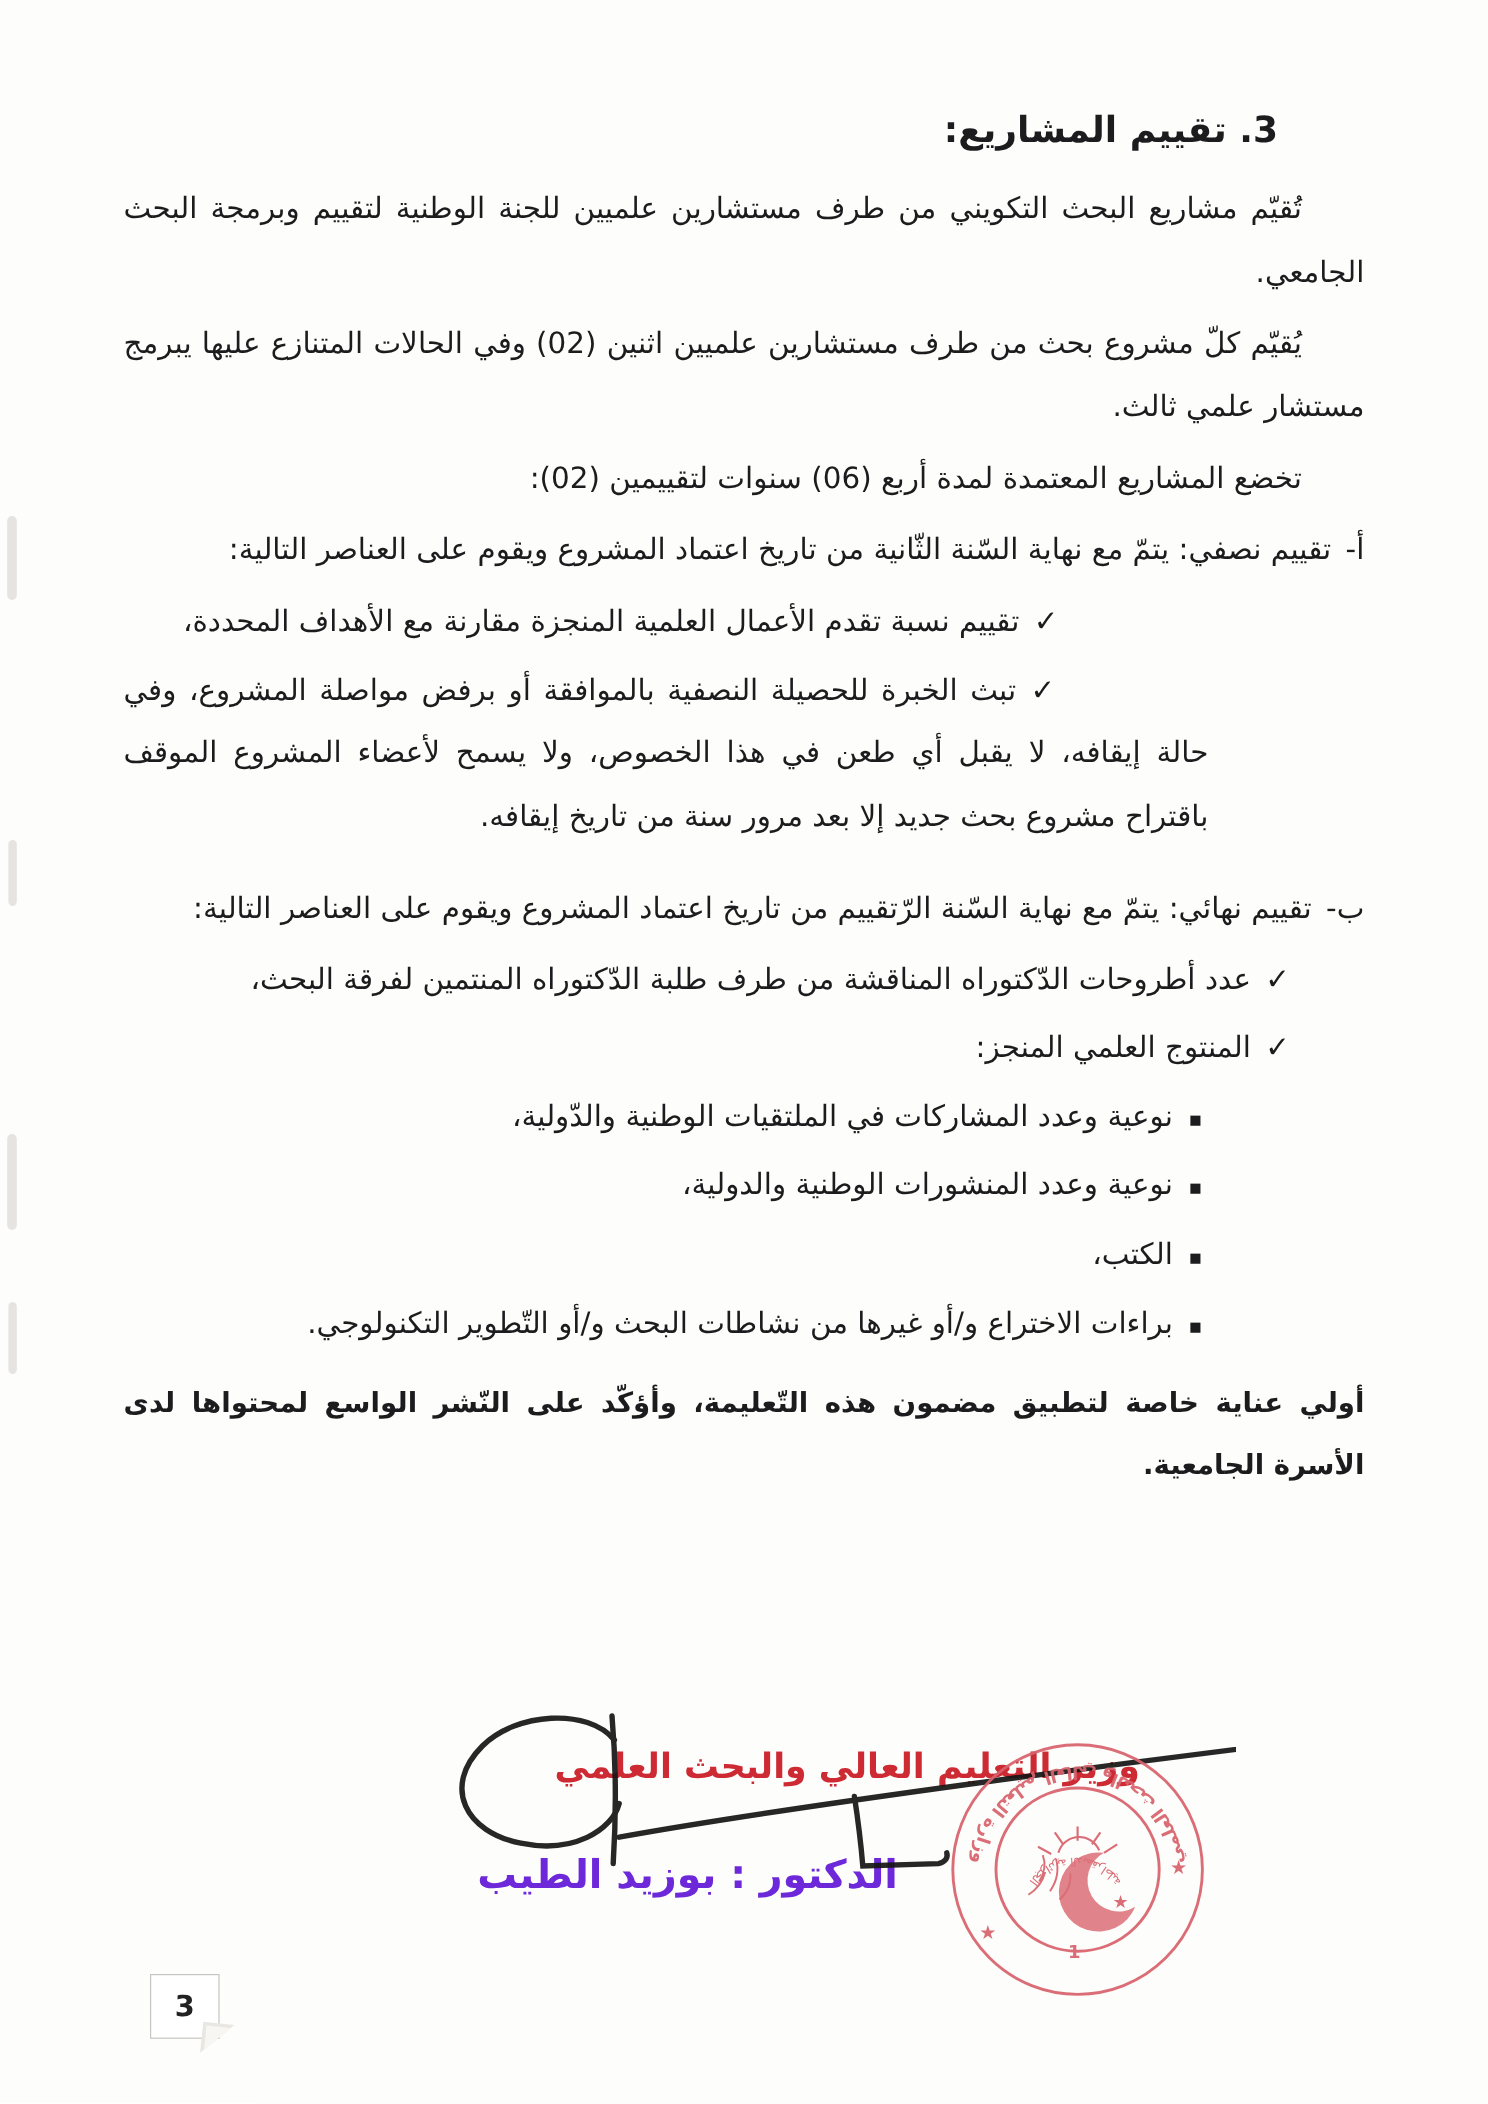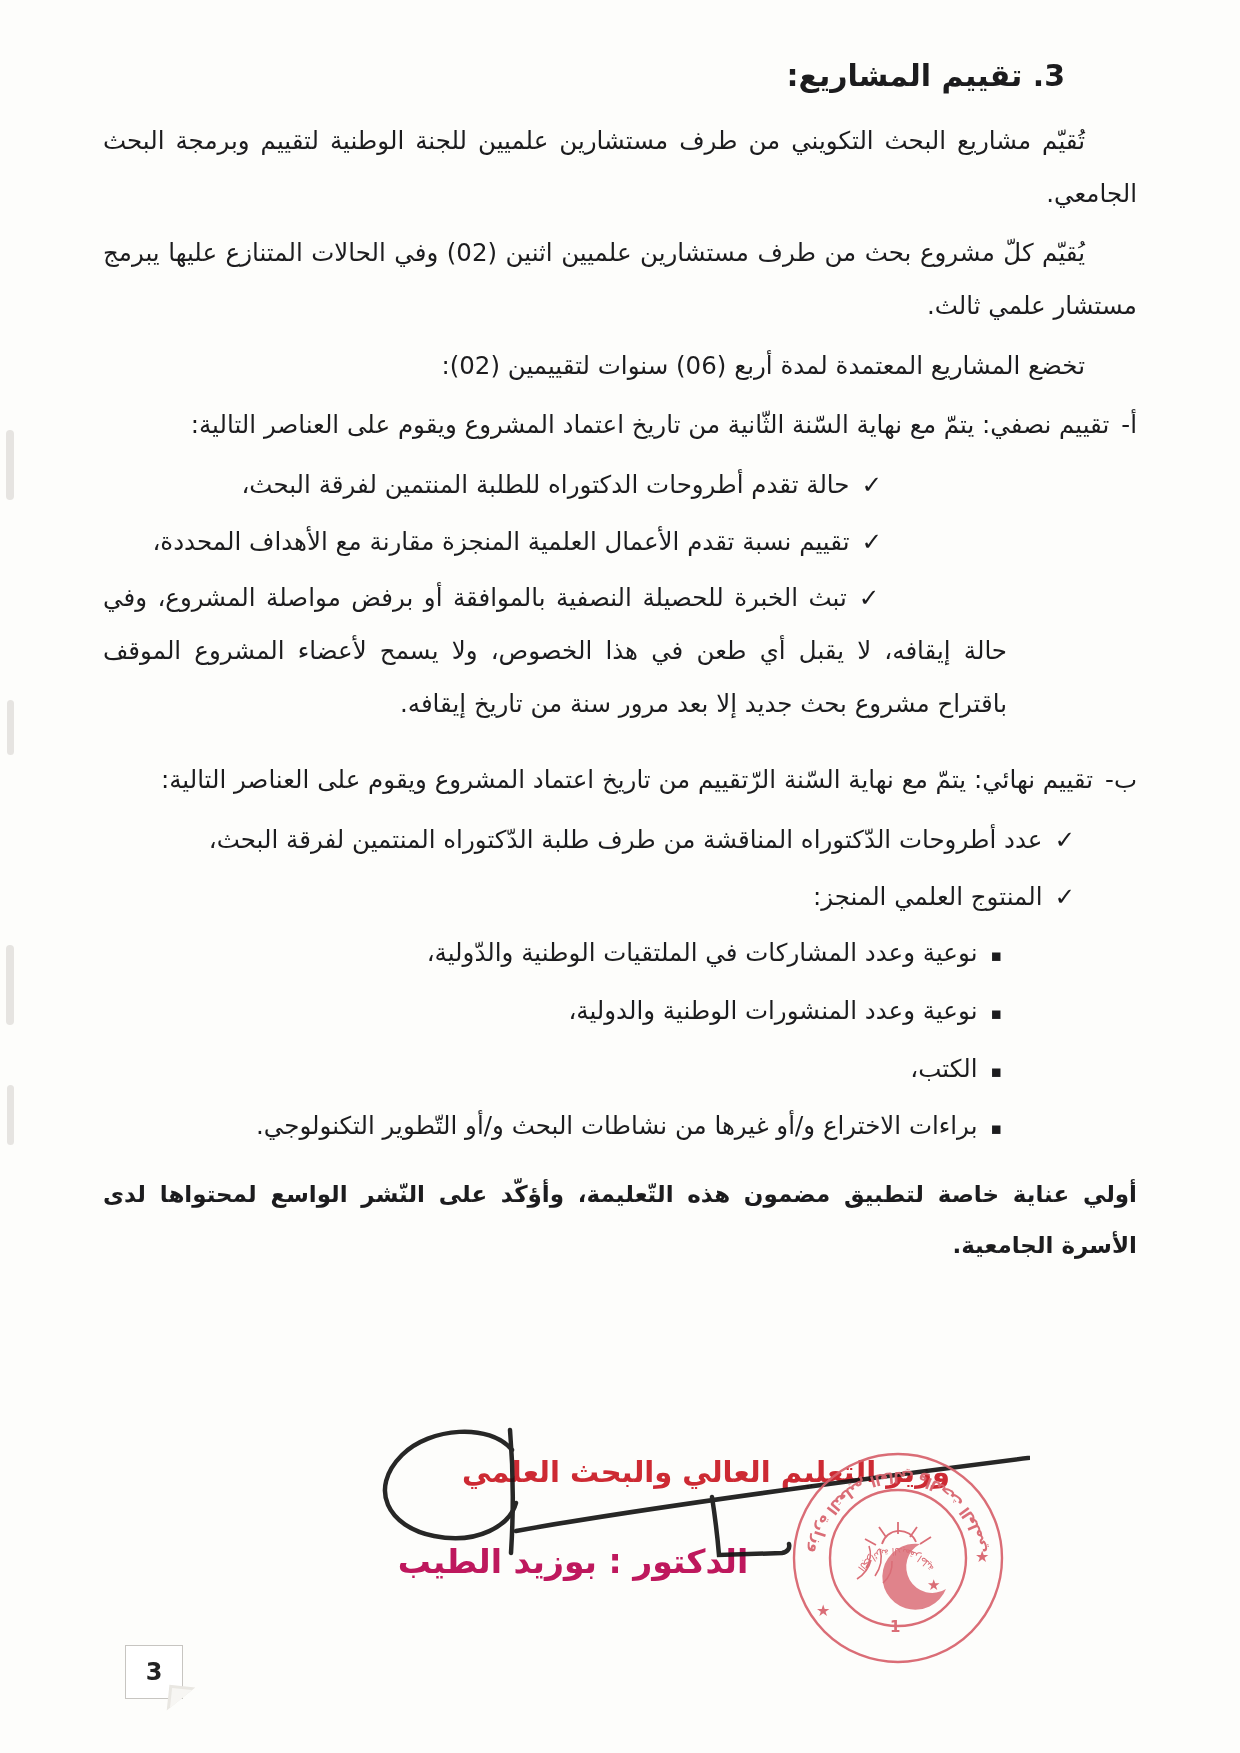--- a/index.html
+++ b/index.html
@@ -2,21 +2,21 @@
 <html><head>
 <meta charset="utf-8">
 <style>
   html,body { margin:0; padding:0; background:#ffffff; }
   .page {
     position:relative; width:1240px; height:1753px;
     background:#fdfdfb; overflow:hidden;
     font-family:"DejaVu Sans", sans-serif; color:#1c1c1e;
   }
   .content {
-    position:absolute; top:48px; right:103px; left:103px;
+    position:absolute; top:81px; right:103px; left:103px;
     direction:rtl; font-size:24.5px;
   }
   .heading { font-size:30px; font-weight:700; margin:10px 72px 22px 0; }
   .para, .li, .check, .sub, .closing {
     line-height:2.15; text-align:justify; text-align-last:right;
   }
   .para { text-indent:52px; margin:0 0 7px 0; }
   .li { padding-right:108px; text-indent:-108px; margin:2px 0 7px 0; }
   .li .marker { margin-left:12px; }
   .li-b { margin-top:24px; }
@@ -29,21 +29,21 @@
 
   
   .sig-title {
     position:absolute; left:392px; top:1455px; width:628px;
     direction:rtl; text-align:center;
     font-size:29px; font-weight:700; color:#cd2a33; letter-spacing:1px;
   }
   .sig-name {
     position:absolute; left:358px; top:1542px; width:430px;
     direction:rtl; text-align:center;
-    font-size:33px; font-weight:700; color:#be185d; letter-spacing:1px;
+    font-size:33px; font-weight:700; color:#6d28d9; letter-spacing:1px;
   }
   .sig-svg { position:absolute; left:330px; top:1405px; width:700px; height:200px; }
 
   
   .stamp { position:absolute; left:786px; top:1446px; width:228px; height:226px; opacity:.93; }
 
   
   .pagenum-box {
     position:absolute; left:125px; top:1645px; width:58px; height:54px;
     background:#fff; border:1.5px solid #c7c5c1; box-sizing:border-box;
@@ -78,21 +78,20 @@
 
     <div class="heading">3. تقييم المشاريع:</div>
 
     <div class="para">تُقيّم مشاريع البحث التكويني من طرف مستشارين علميين للجنة الوطنية لتقييم وبرمجة البحث الجامعي.</div>
     <div class="para">يُقيّم كلّ مشروع بحث من طرف مستشارين علميين اثنين (02) وفي الحالات المتنازع عليها يبرمج مستشار علمي ثالث.</div>
     <div class="para">تخضع المشاريع المعتمدة لمدة أربع (06) سنوات لتقييمين (02):</div>
 
     <div class="li"><span class="marker">أ-</span><span>تقييم نصفي: يتمّ مع نهاية السّنة الثّانية من تاريخ اعتماد المشروع ويقوم على العناصر التالية:</span></div>
 
     <div class="checks-a">
-      <div class="check"><span class="marker">✓</span><span>حالة تقدم أطروحات الدكتوراه للطلبة المنتمين لفرقة البحث،</span></div>
       <div class="check"><span class="marker">✓</span><span>تقييم نسبة تقدم الأعمال العلمية المنجزة مقارنة مع الأهداف المحددة،</span></div>
       <div class="check"><span class="marker">✓</span><span>تبث الخبرة للحصيلة النصفية بالموافقة أو برفض مواصلة المشروع، وفي حالة إيقافه، لا يقبل أي طعن في هذا الخصوص، ولا يسمح لأعضاء المشروع الموقف باقتراح مشروع بحث جديد إلا بعد مرور سنة من تاريخ إيقافه.</span></div>
     </div>
 
     <div class="li li-b"><span class="marker">ب-</span><span>تقييم نهائي: يتمّ مع نهاية السّنة الرّتقييم من تاريخ اعتماد المشروع ويقوم على العناصر التالية:</span></div>
 
     <div class="checks-b">
       <div class="check"><span class="marker">✓</span><span>عدد أطروحات الدّكتوراه المناقشة من طرف طلبة الدّكتوراه المنتمين لفرقة البحث،</span></div>
       <div class="check"><span class="marker">✓</span><span>المنتوج العلمي المنجز:</span></div>
     </div>

